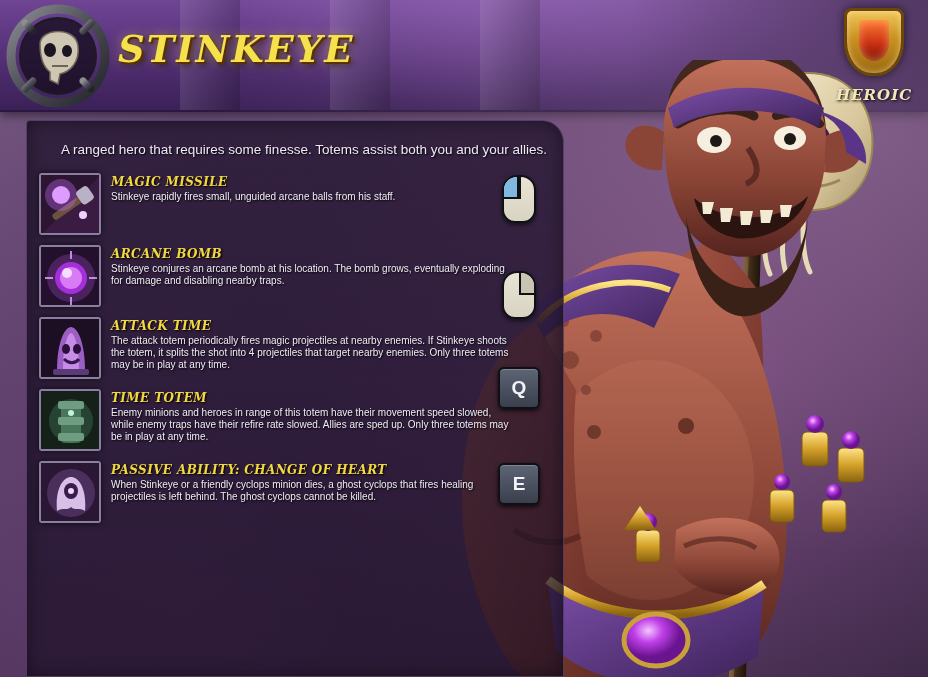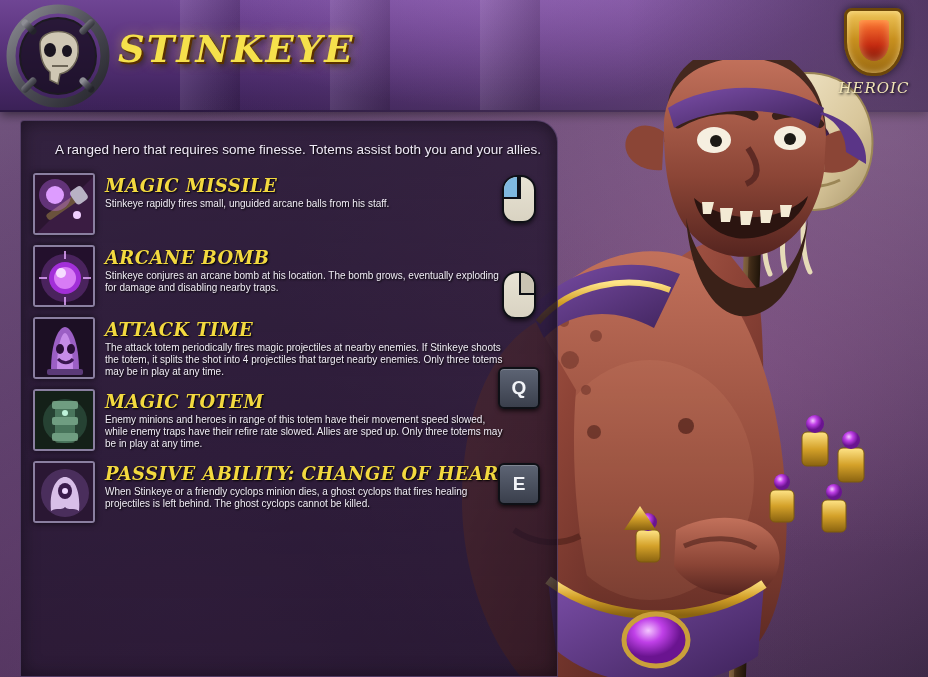--- a/index.html
+++ b/index.html
@@ -75,33 +75,33 @@
     box-shadow: 0 0 10px rgba(0,0,0,0.6), inset 0 0 6px rgba(255,240,190,0.6);
     position: relative;
   }
   #difficulty .shield .inner {
     position:absolute; left: 12px; top: 9px; right: 12px; bottom: 12px;
     background: linear-gradient(180deg, #ff7a33, #c62d12 60%, #7d1206);
     border-radius: 4px 4px 16px 16px / 4px 4px 20px 20px;
     box-shadow: inset 0 0 10px rgba(255,200,120,0.6);
   }
   #difficulty .label {
-    margin-top: 3px;
+    margin-top: 10px;
     font-family: "DejaVu Serif", serif;
-    font-style: italic; font-weight: normal; font-size: 15px;
+    font-style: italic; font-weight: bold; font-size: 15px;
     color: #f3e6b8; letter-spacing: 1px;
     text-shadow: 1px 1px 3px #000;
   }
 
   
   #hero-art { position:absolute; right: -10px; top: 60px; width: 520px; height: 620px; z-index: 2; }
 
   
   #panel {
-    position: absolute; left: 20px; top: 120px; width: 538px; height: 557px;
+    position: absolute; left: 26px; top: 120px; width: 538px; height: 557px;
     background: linear-gradient(180deg, rgba(36,22,48,0.80) 0%, rgba(30,18,42,0.74) 60%, rgba(26,15,36,0.70) 100%);
     border: 1px solid rgba(150,120,180,0.35);
     border-radius: 4px 22px 0 0;
     box-shadow: 0 0 18px rgba(0,0,0,0.45) inset;
     z-index: 4;
     padding: 14px 12px 0 12px;
   }
   #tagline {
     color: #efe9f6; font-size: 13.5px; line-height: 1.3;
     text-shadow: 1px 1px 2px #000;
@@ -114,21 +114,21 @@
     border: 2px solid #8a7fa0;
     border-radius: 3px;
     box-shadow: 0 0 6px rgba(0,0,0,0.7), inset 0 0 8px rgba(0,0,0,0.6);
     overflow: hidden; position: relative;
     background: #1b1226;
   }
   .ability .txt { padding-left: 10px; padding-top: 2px; }
   .ability .name {
     font-family: "DejaVu Serif", serif;
     font-style: italic; font-weight: bold;
-    font-size: 18px; color: #f3d93f; letter-spacing: 0.4px;
+    font-size: 12px; color: #f3d93f; letter-spacing: 0.4px;
     text-shadow: 1px 1px 2px #000;
     margin-bottom: 2px;
   }
   .ability .desc {
     color: #f0ecf5; font-size: 10px; line-height: 1.22;
     text-shadow: 1px 1px 2px #000;
     max-width: 400px;
   }
 
   
@@ -458,21 +458,21 @@
           <rect width="60" height="60" fill="#142018"></rect>
           <rect x="20" y="10" width="20" height="42" rx="3" fill="#3f5f4a"></rect>
           <rect x="17" y="10" width="26" height="8" rx="2" fill="#6d8f77"></rect>
           <rect x="17" y="26" width="26" height="8" rx="2" fill="#6d8f77"></rect>
           <rect x="17" y="42" width="26" height="8" rx="2" fill="#6d8f77"></rect>
           <circle cx="30" cy="30" r="22" fill="rgba(120,220,180,0.18)"></circle>
           <circle cx="30" cy="22" r="3" fill="#bff3da"></circle>
         </svg>
       </div>
       <div class="txt">
-        <div class="name">MAGIC TOTEM</div>
+        <div class="name">TIME TOTEM</div>
         <div class="desc">Enemy minions and heroes in range of this totem have their movement speed slowed, while enemy traps have their refire rate slowed. Allies are sped up. Only three totems may be in play at any time.</div>
       </div>
     </div>
 
     <div class="ability">
       <div class="icon-wrap">
         <svg width="60" height="60" viewBox="0 0 60 60" xmlns="http://www.w3.org/2000/svg">
           <rect width="60" height="60" fill="#2a1733"></rect>
           <circle cx="30" cy="30" r="24" fill="rgba(190,130,240,0.22)"></circle>
           <path d="M16,48 C14,26 22,14 30,14 C38,14 46,26 44,48 C38,44 34,48 30,44 C26,48 22,44 16,48 Z" fill="#d8bfe8"></path>

